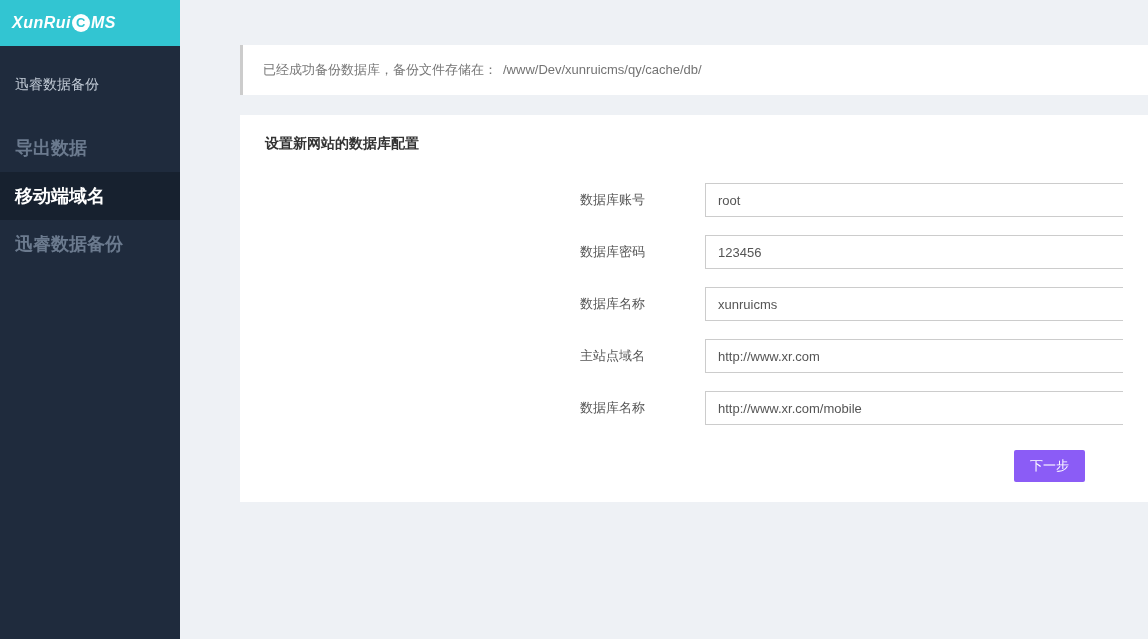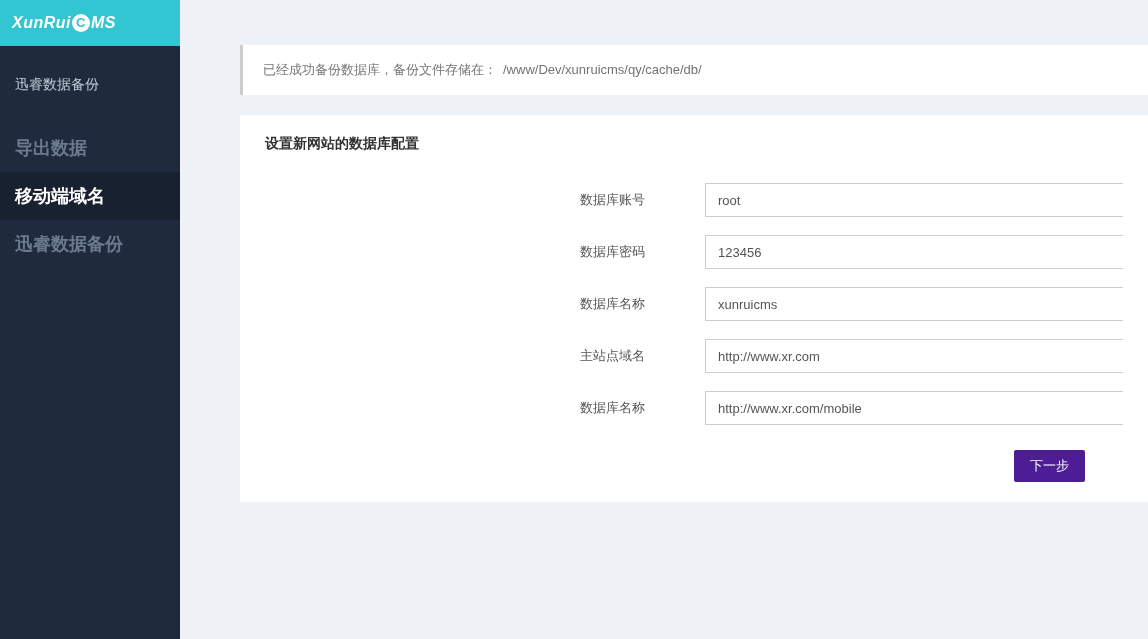--- a/index.html
+++ b/index.html
@@ -25,21 +25,21 @@
     
     .panel { background: #fff; padding: 20px 25px 20px 25px; }
     .panel-title { font-size: 14px; color: #333; margin-bottom: 30px; font-weight: bold; }
     
     .form-row { display: flex; align-items: center; margin-bottom: 18px; }
     .form-label { width: 400px; text-align: right; padding-right: 20px; color: #555; font-size: 13px; }
     .form-input { flex: 1; }
     .form-input input { width: 100%; height: 34px; border: 1px solid #ccc; border-right: none; padding: 0 12px; font-size: 13px; color: #555; outline: none; }
     
     .actions { text-align: right; margin-top: 25px; padding-right: 38px; }
-    .btn-next { background: #4c1d95; color: #fff; border: none; padding: 7px 16px; font-size: 13px; cursor: pointer; border-radius: 2px; }
+    .btn-next { background: #8b5cf6; color: #fff; border: none; padding: 7px 16px; font-size: 13px; cursor: pointer; border-radius: 2px; }
   </style>
 </head>
 <body>
 
 <div class="layout">
   <div class="sidebar">
     <div class="logo-bar">
       <span>
         <span>XunRui</span><span class="logo-c">C</span><span>MS</span>
       </span>

